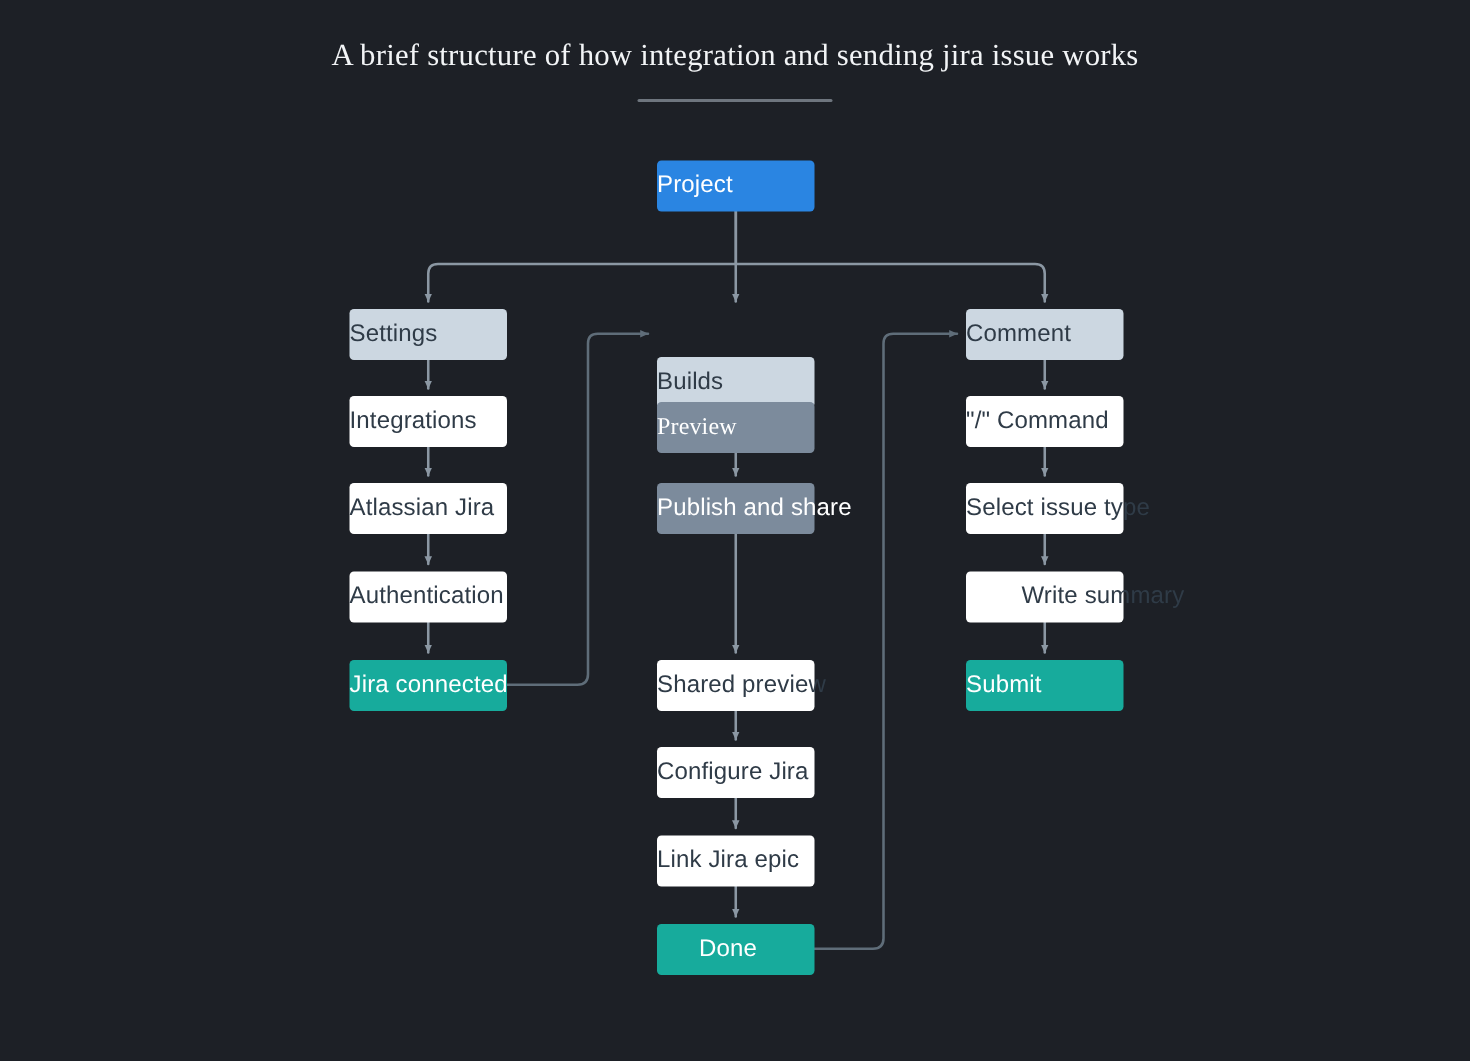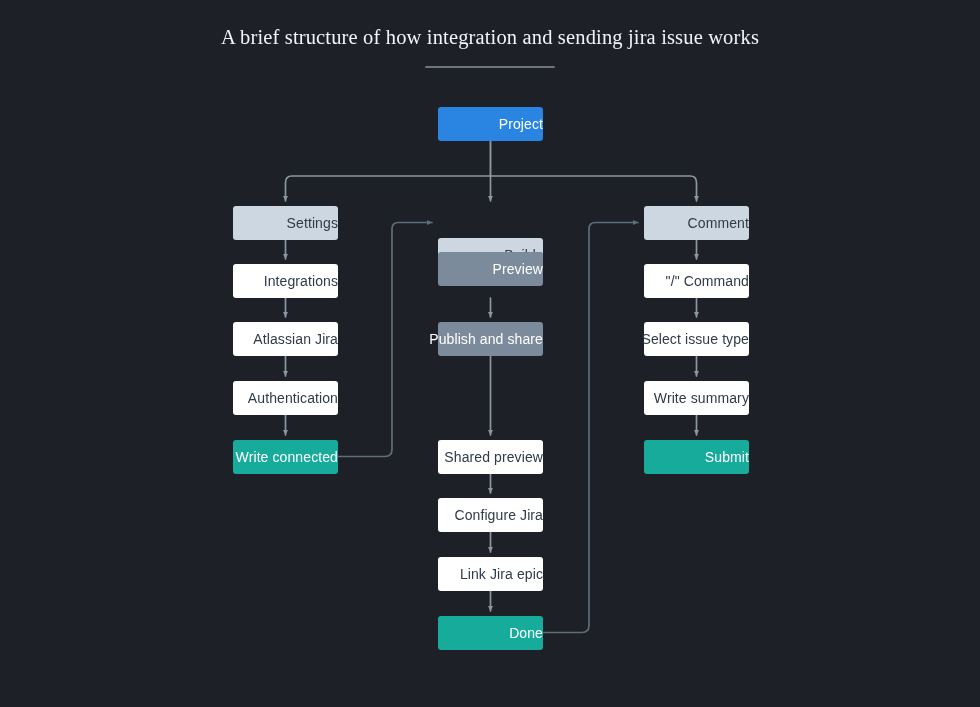--- a/index.html
+++ b/index.html
@@ -54,30 +54,30 @@
   }
 
   
   .node {
     position: absolute;
     width: 105px;
     height: 34px;
     border-radius: 3px;
     display: flex;
     align-items: center;
-    justify-content: flex-end;
-    font-size: 14px;
+    justify-content: flex-start;
+    font-size: 16px;
     letter-spacing: 0.1px;
     text-align: center;
     box-sizing: border-box;
     white-space: nowrap;
   }
 
   .n-blue   { background: #2a85e2; color: #ffffff; }
-  .n-light  { background: #ccd7e1; color: #2f3b47; padding-left: 19px; }
+  .n-light  { background: #ccd7e1; color: #2f3b47; }
   .n-white  { background: #ffffff; color: #2f3b47; }
   .n-slate  { background: #7c8b9c; color: #ffffff; }
   .n-teal   { background: #17ab9c; color: #ffffff; }
 </style>
 </head>
 <body>
 
 <div id="canvas">
 
   <div class="title">A brief structure of how integration and sending jira issue works</div>
@@ -139,27 +139,27 @@
   <div class="node n-white" style="left:233px; top:264px;">
     <span>Integrations</span>
   </div>
   <div class="node n-white" style="left:233px; top:322px;">
     <span>Atlassian Jira</span>
   </div>
   <div class="node n-white" style="left:233px; top:381px;">
     <span>Authentication</span>
   </div>
   <div class="node n-teal" style="left:233px; top:440px;">
-    <span>Write connected</span>
+    <span>Jira connected</span>
   </div>
 
   <div class="node n-light" style="left:438px; top:206px;margin-top:32px;">
     <span>Builds</span>
   </div>
-  <div class="node n-slate" style="left:438px; top:252px;">
+  <div class="node n-slate" style="left:438px; top:268px;font-family:Liberation Serif, serif;">
     <span>Preview</span>
   </div>
   <div class="node n-slate" style="left:438px; top:322px;">
     <span>Publish and share</span>
   </div>
   <div class="node n-white" style="left:438px; top:498px;">
     <span>Configure Jira</span>
   </div>
   <div class="node n-white" style="left:438px; top:440px;">
     <span>Shared preview</span>

